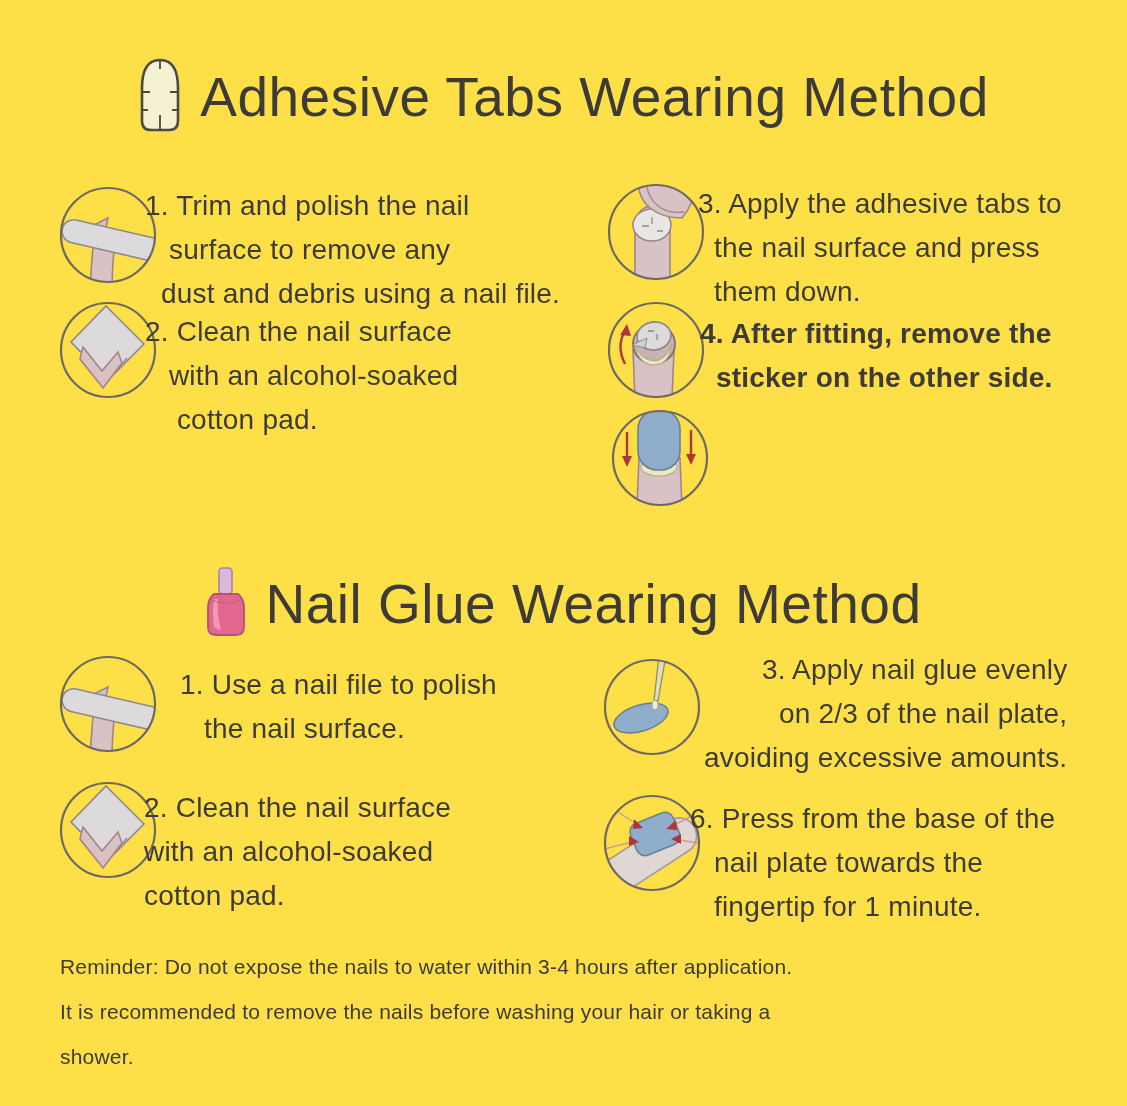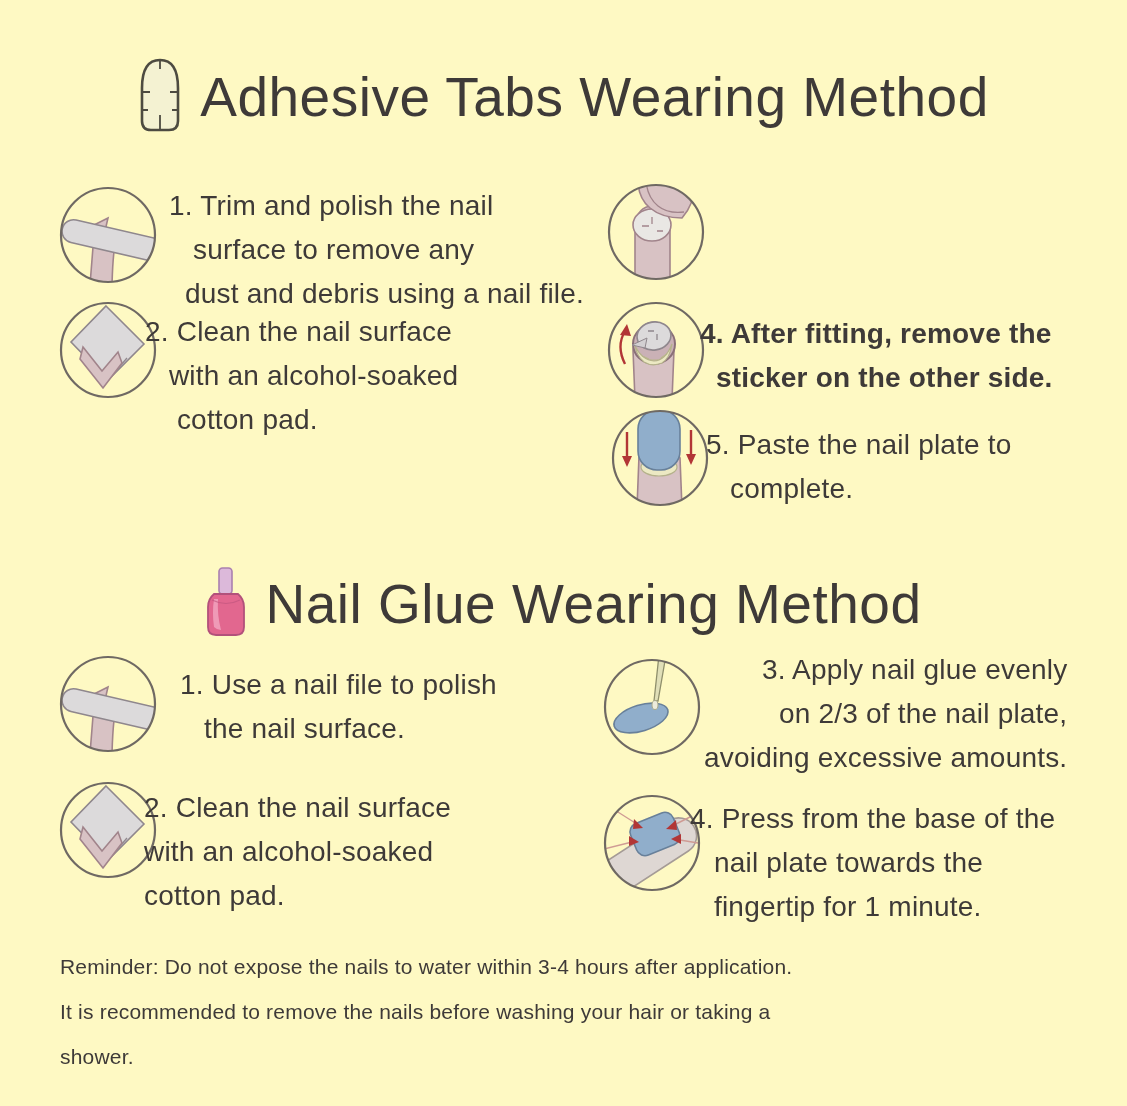--- a/index.html
+++ b/index.html
@@ -10,21 +10,21 @@
     --gray:#dcdadb;
     --gray_stroke:#8f878d;
     --blue:#90aecb;
     --blue_stroke:#68809a;
     --yellow:#ece9c3;
     --red:#b23636;
     --cream:#f4f2d2;
     --dark:#4d4b41;
   }
   html,body{margin:0;padding:0;background:#ffffff;}
-  .page{position:relative;width:1127px;height:1106px;background:#fef9c3;
+  .page{position:relative;width:1127px;height:1106px;background:#fde047;
         font-family:"Liberation Sans", sans-serif;color:var(--text);overflow:hidden;}
   .title-row{position:absolute;left:0;width:100%;display:flex;align-items:center;
              justify-content:center;gap:18px;}
   .title-text{font-size:55px;font-weight:400;letter-spacing:0.5px;color:var(--text);white-space:nowrap;}
   .step-icon{position:absolute;width:104px;height:104px;}
   .step-text{position:absolute;font-size:28px;line-height:44px;letter-spacing:0.2px;
              white-space:pre-wrap;color:var(--text);}
   .reminder{position:absolute;font-size:21px;line-height:45px;letter-spacing:0.2px;
             white-space:pre-wrap;color:var(--text);}
   
@@ -65,21 +65,21 @@
         </defs>
       <g clip-path="url(#c1)">
         <path class="finger" d="M34,102 L37,64 Q40,50 50,44 L61,53 Q57,64 56,102 Z"></path>
         <path class="mark2" d="M40,62 Q50,70 58,58"></path>
         <path class="finger" d="M38,42 L52,35 L49,48 Z"></path>
         <rect class="grayobj" x="6" y="36" width="104" height="23" rx="11.5" transform="rotate(13 14 48)"></rect>
       </g>
       <circle class="ring" cx="52" cy="52" r="47"></circle>
     </svg>
   </span>
-  <div class="step-text" style="left:145px;top:184px;margin-left:24px;">1. Trim and polish the nail
+  <div class="step-text" style="left:145px;top:184px;">1. Trim and polish the nail
    surface to remove any
   dust and debris using a nail file.</div>
 
   <span class="step-icon" style="left:56px;top:298px;">
     <svg width="104" height="104" viewBox="0 0 104 104">
       <defs>
           <clipPath id="c2">
             <circle cx="52" cy="52" r="47"></circle>
           </clipPath>
         </defs>
@@ -105,20 +105,23 @@
       <g clip-path="url(#c3)">
         <path class="finger" d="M31,102 L31,46 Q33,26 49,26 Q65,28 66,46 L66,102 Z"></path>
         <ellipse class="nailbed" cx="48" cy="45" rx="19" ry="16"></ellipse>
         <path class="mark2" d="M38,46 h7 M48,37 v7 M53,51 h6"></path>
         <path class="finger" d="M34,0 Q34,18 46,28 Q58,38 78,38 Q92,22 90,0 Z"></path>
         <path class="mark2" d="M42,2 Q44,18 54,26 Q64,34 80,32"></path>
       </g>
       <circle class="ring" cx="52" cy="52" r="47"></circle>
     </svg>
   </span>
+  <div class="step-text" style="left:698px;top:182px;">3. Apply the adhesive tabs to
+  the nail surface and press
+  them down.</div>
 
   <span class="step-icon" style="left:604px;top:298px;">
     <svg width="104" height="104" viewBox="0 0 104 104">
       <defs>
           <clipPath id="c4">
             <circle cx="52" cy="52" r="47"></circle>
           </clipPath>
         </defs>
       <g clip-path="url(#c4)">
         <path class="finger" d="M31,102 L29,52 Q33,24 51,24 Q69,26 70,52 L68,102 Z"></path>
@@ -151,22 +154,20 @@
         <ellipse class="yellowobj" cx="51" cy="61" rx="18" ry="9"></ellipse>
         <rect class="blueobj" x="30" y="4" width="42" height="60" rx="19"></rect>
         <line class="redline" x1="19" y1="26" x2="19" y2="52"></line>
         <polygon class="redfill" points="14,50 19,61 24,50"></polygon>
         <line class="redline" x1="83" y1="24" x2="83" y2="50"></line>
         <polygon class="redfill" points="78,48 83,59 88,48"></polygon>
       </g>
       <circle class="ring" cx="52" cy="52" r="47"></circle>
     </svg>
   </span>
-  <div class="step-text" style="left:706px;top:423px;">5. Paste the nail plate to
-   complete.</div>
 
   <div class="title-row" id="title2" style="top:566px;">
     <span>
       <svg width="42" height="72" viewBox="0 0 42 72">
         <rect x="14" y="2" width="13" height="26" rx="3.5" fill="#dcb9da" stroke="#aa80b0" stroke-width="1.6"></rect>
         <path d="M9,28 L33,28 Q39,33 39,41 L39,61 Q39,69 31,69 L11,69 Q3,69 3,61 L3,41 Q3,33 9,28 Z" fill="#e2678f" stroke="#b2517b" stroke-width="1.8"></path>
         <path d="M9,33 Q7,46 9,61 Q12,64 16,64 Q12,49 13,33 Z" fill="#f2a8c0" opacity="0.8"></path>
         <path d="M7,34 Q21,41 35,34" stroke="#c2557f" fill="none" stroke-width="1.2" opacity="0.7"></path>
       </svg>
     </span>
@@ -242,21 +243,21 @@
         <path d="M10,16 L40,35 M94,24 L70,36 M4,58 L36,50 M98,52 L74,48" stroke="#cf9b94" stroke-width="1.4" fill="none"></path>
         <rect class="blueobj" x="32" y="26" width="46" height="34" rx="9" transform="rotate(-22 55 43)"></rect>
         <polygon class="redfill" points="34,28 43,37 33,38"></polygon>
         <polygon class="redfill" points="76,29 66,38 77,39"></polygon>
         <polygon class="redfill" points="29,45 39,51 29,55"></polygon>
         <polygon class="redfill" points="81,43 71,48 81,53"></polygon>
       </g>
       <circle class="ring" cx="52" cy="52" r="47"></circle>
     </svg>
   </span>
-  <div class="step-text" style="left:690px;top:797px;">4. Press from the base of the
+  <div class="step-text" style="left:690px;top:797px;">6. Press from the base of the
    nail plate towards the
    fingertip for 1 minute.</div>
 
   <div class="reminder" style="left:60px;top:944px;">Reminder: Do not expose the nails to water within 3-4 hours after application.
 It is recommended to remove the nails before washing your hair or taking a
 shower.</div>
 
 </div>
 
 </body></html>

